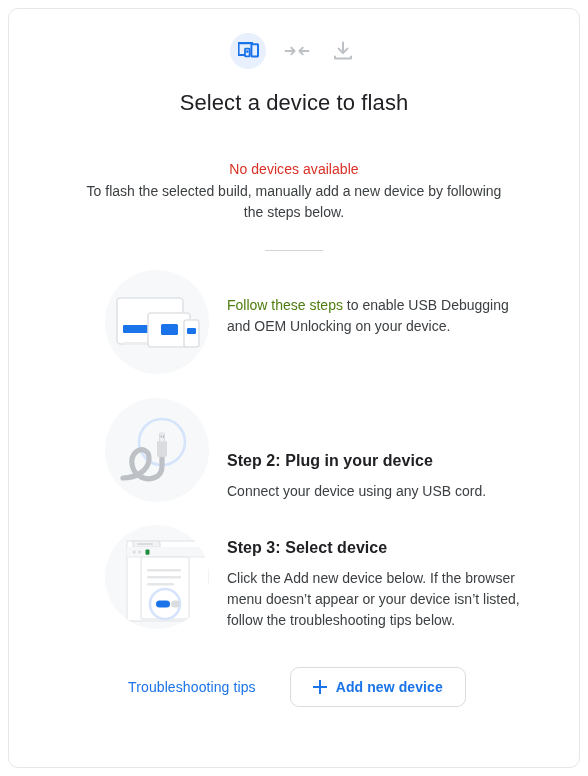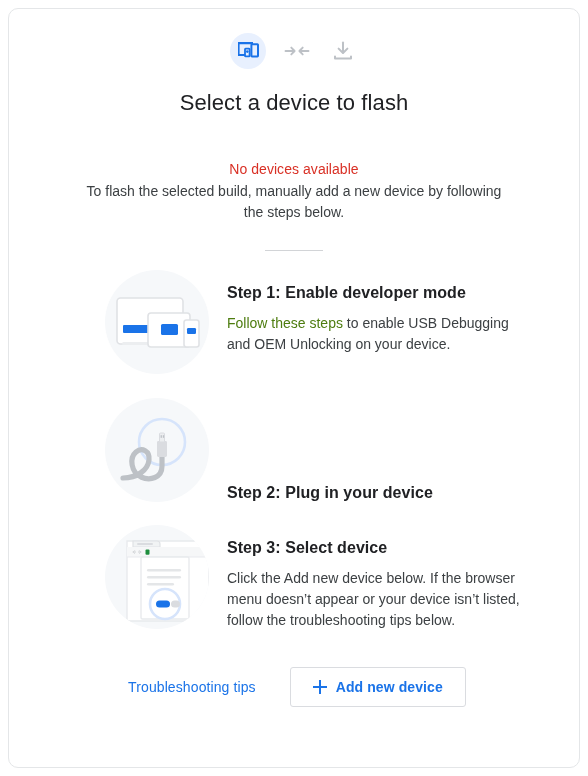--- a/index.html
+++ b/index.html
@@ -167,21 +167,21 @@
     font-family: "Liberation Sans", sans-serif;
     letter-spacing: 0.1px;
   }
 
   .add-btn {
     display: inline-flex;
     align-items: center;
     gap: 9px;
     background: #ffffff;
     border: 1px solid #dadce0;
-    border-radius: 3px;
+    border-radius: 9px;
     color: #1a73e8;
     font-size: 14px;
     font-weight: 700;
     font-family: "Liberation Sans", sans-serif;
     padding: 11px 22px;
     cursor: pointer;
     letter-spacing: 0.1px;
   }
 
   .plus {
@@ -254,38 +254,38 @@
             <rect x="12" y="28" width="66" height="46" rx="3.5" fill="#ffffff" stroke="#e0e2e5" stroke-width="1.6"></rect>
             <rect x="17" y="72" width="56" height="3" rx="1.5" fill="#eceef0"></rect>
             <rect x="18" y="55" width="32" height="8" rx="1" fill="#1a73e8"></rect>
             <rect x="43" y="43" width="42" height="34" rx="3" fill="#ffffff" stroke="#e0e2e5" stroke-width="1.6"></rect>
             <rect x="56" y="54" width="17" height="11" rx="1.6" fill="#1a73e8"></rect>
             <rect x="79" y="50" width="15" height="27" rx="2.5" fill="#ffffff" stroke="#e0e2e5" stroke-width="1.6"></rect>
             <rect x="82" y="58" width="9" height="6" rx="1.2" fill="#1a73e8"></rect>
           </svg>
         </div>
         <div class="step-text">
-          <div class="step-title">Step 1: Enable developer mode</div>
           <div class="step-body"><a class="inline-link">Follow these steps</a><span> to enable USB Debugging and OEM Unlocking on your device.</span></div>
         </div>
       </div>
 
       <div class="step step-2">
         <div class="step-art">
           <svg width="104" height="104" viewBox="0 0 104 104" aria-hidden="true">
             <circle cx="57" cy="44" r="23" fill="none" stroke="#d6e4fb" stroke-width="2.6"></circle>
             <path d="M57 57 V68 C57 80 45 83 36 79 C26 74 24 60 31 54 C37 49 45 53 44 62 C43 72 32 80 18 80" fill="none" stroke="#bdc1c6" stroke-width="5.2" stroke-linecap="round"></path>
             <rect x="52" y="43" width="10" height="16" rx="1.4" fill="#dadce0"></rect>
             <rect x="54.5" y="35" width="5" height="9" rx="1" fill="#eceef0" stroke="#dadce0" stroke-width="1"></rect>
             <rect x="55.6" y="37.2" width="1.3" height="2.6" fill="#bdc1c6"></rect>
             <rect x="57.8" y="37.2" width="1.3" height="2.6" fill="#bdc1c6"></rect>
           </svg>
         </div>
         <div class="step-text">
           <div class="step-title">Step 2: Plug in your device</div>
+          <div class="step-body">Connect your device using any USB cord.</div>
         </div>
       </div>
 
       <div class="step step-3">
         <div class="step-art">
           <svg width="104" height="104" viewBox="0 0 104 104" aria-hidden="true">
             <path d="M22 16 H104 V96 H22 Z" fill="#ffffff" stroke="#e8eaed" stroke-width="1.4"></path>
             <path d="M28 16 H52 A3 3 0 0 1 55 19 V22 H28 Z" fill="#f1f3f4" stroke="#e0e2e5" stroke-width="1.2"></path>
             <rect x="32" y="18" width="16" height="2" rx="1" fill="#dadce0"></rect>
             <rect x="22" y="22" width="82" height="10" fill="#f6f7f8"></rect>

